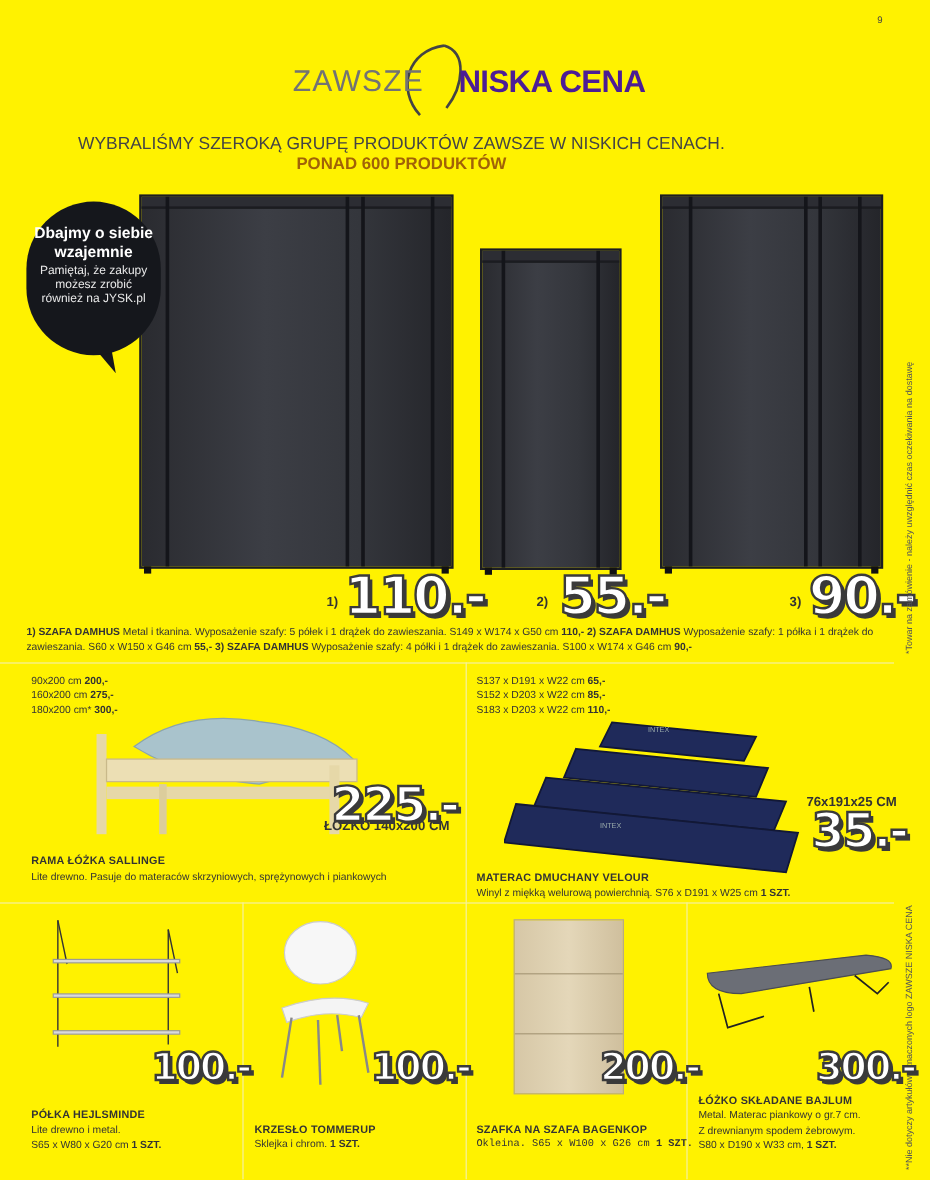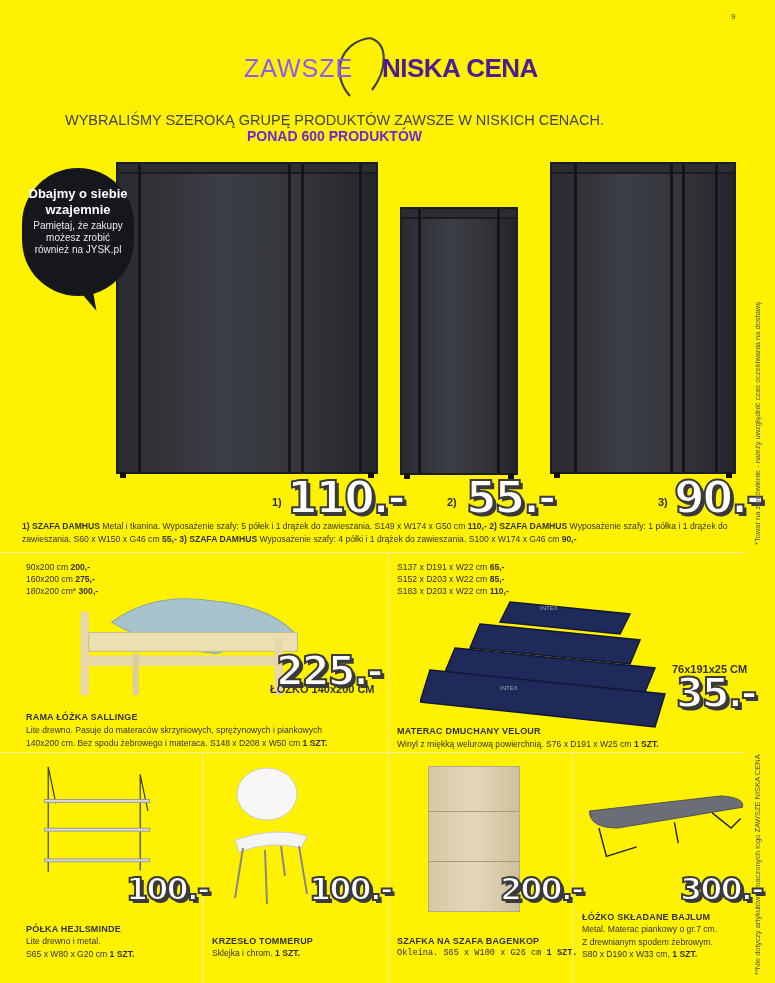--- a/index.html
+++ b/index.html
@@ -7,26 +7,26 @@
   body {
     background: #fff200;
     font-family: "Liberation Sans", "DejaVu Sans", sans-serif;
     color: #3a3a3a;
     position: relative;
   }
   .page-num { position: absolute; top: 12px; left: 731px; font-size: 8px; color: #444; }
 
   
   .logo { position: absolute; top: 34px; left: 240px; height: 64px; width: 300px; }
-  .logo .zaw { position: absolute; left: 4px; top: 20px; font-size: 25px; letter-spacing: 1px; color: #8b5cf6; font-weight: 400; }
+  .logo .zaw { position: absolute; left: 4px; top: 20px; font-size: 25px; letter-spacing: 1px; color: #737373; font-weight: 400; }
   .logo .nisk { position: absolute; left: 142px; top: 19px; font-size: 26px; color: #4c1d95; font-weight: 700; letter-spacing: -0.5px; }
   .logo svg { position: absolute; left: 80px; top: 0; }
 
   .tagline { position: absolute; top: 112px; left: 0; width: 669px; text-align: center; font-size: 14.5px; color: #444; line-height: 16px; }
-  .tagline .l2 { font-weight: 700; color: #6d28d9; font-size: 14px; }
+  .tagline .l2 { font-weight: 700; color: #a16207; font-size: 14px; }
 
   
   .bubble {
     position: absolute; left: 22px; top: 168px; width: 112px; height: 128px;
     background: #15171c; border-radius: 58px 58px 58px 58px;
     color: #fff; text-align: center; padding-top: 18px;
   }
   .bubble-tail {
     position: absolute; left: 72px; top: 270px; width: 0; height: 0;
     border-left: 18px solid transparent; border-right: 6px solid transparent;
@@ -154,21 +154,20 @@
   <rect x="18" y="40" width="200" height="18" fill="#ecdfb4" stroke="#c9b98a"></rect>
   <rect x="18" y="62" width="180" height="10" fill="#e6d8a8"></rect>
   <rect x="196" y="45" width="8" height="55" fill="#e6d8a8"></rect>
   <rect x="60" y="60" width="6" height="40" fill="#dccd9c"></rect>
 </svg>
 <div class="size-label" style="left:270px; top:663px;margin-top:20px;">ŁÓŻKO 140x200 CM</div>
 <span class="price med" style="left:276px; top:648px;">225.-</span>
 <div class="product-title" style="left:26px; top:712px;">RAMA ŁÓŻKA SALLINGE</div>
 <div class="product-desc" style="left:26px; top:724px; width:360px;">
   <div>Lite drewno. Pasuje do materaców skrzyniowych, sprężynowych i piankowych</div>
-  <div><span>140x200 cm. Bez spodu żebrowego i materaca. S148 x D208 x W50 cm </span><b>1 SZT.</b></div>
 </div>
 
 <div class="sizes" style="left:397px; top:561px;">
   <div><span>S137 x D191 x W22 cm</span> <b>65,-</b></div>
   <div><span>S152 x D203 x W22 cm</span> <b>85,-</b></div>
   <div><span>S183 x D203 x W22 cm</span> <b>110,-</b></div>
 </div>
 <svg viewBox="0 0 250 140" style="position:absolute; left:420px; top:592px; width:250px; height:140px;">
   <g fill="#1f2a5a" stroke="#121836" stroke-width="1.5">
     <path d="M90 10 L 210 22 L 200 42 L 80 30 Z"></path>

